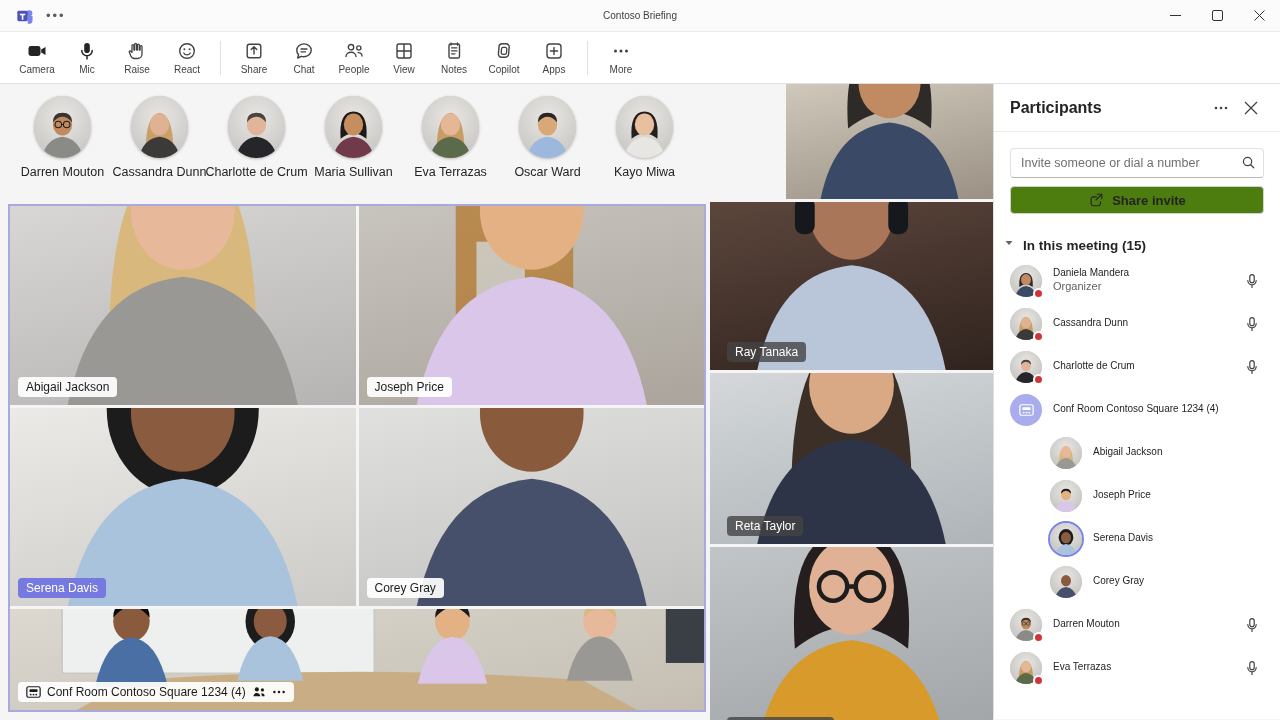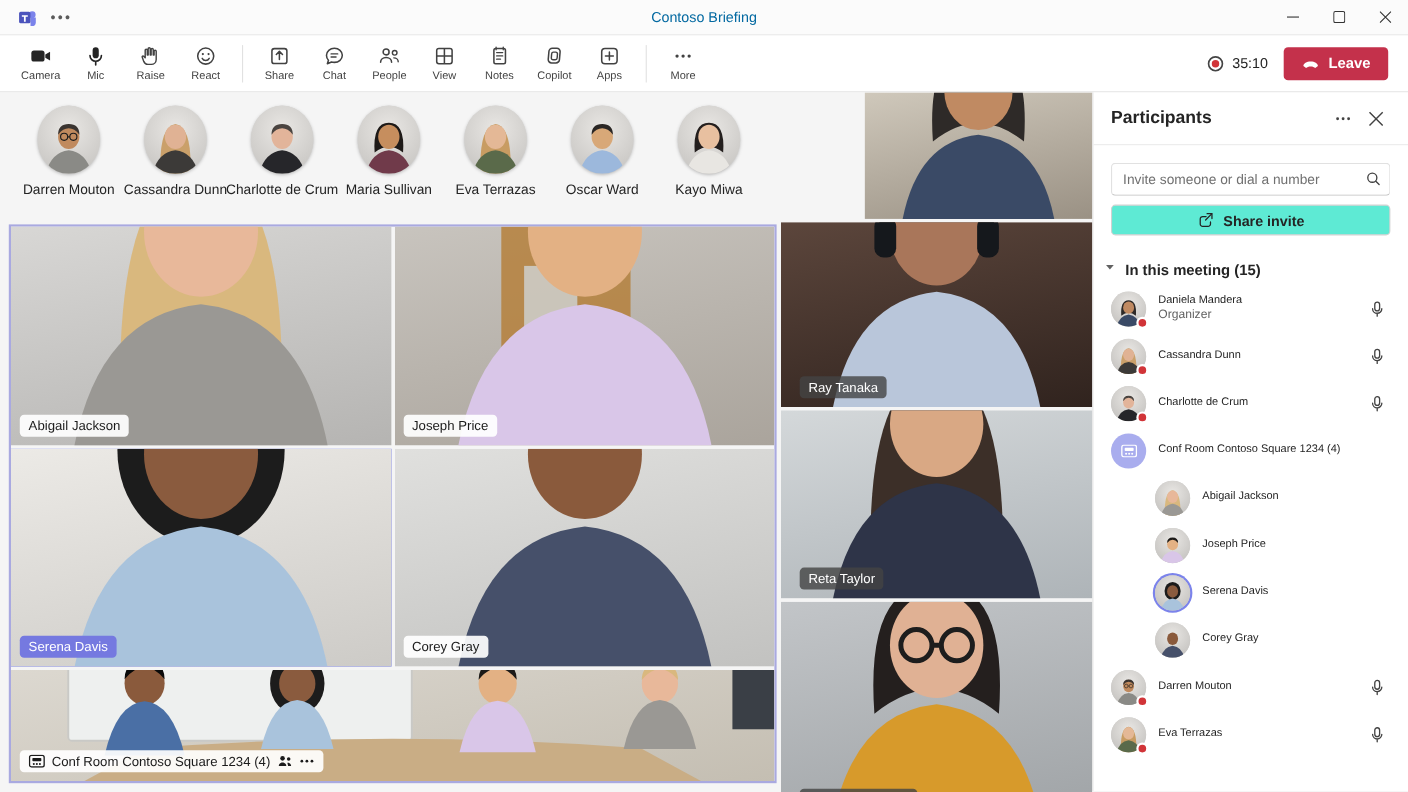--- a/index.html
+++ b/index.html
@@ -3,21 +3,21 @@
 <meta charset="utf-8">
 <style>
   * { margin:0; padding:0; box-sizing:border-box; }
   html,body { width:1280px; height:720px; overflow:hidden; font-family:"Liberation Sans", sans-serif; background:#f5f5f5; -webkit-font-smoothing:antialiased; }
   svg { display:block; }
 
   
   .titlebar { height:32px; background:#fbfbfb; border-bottom:1px solid #ebebeb; display:flex; align-items:center; position:relative; }
   .titlebar-left { display:flex; align-items:center; gap:12px; padding-left:16px; }
   .title-dots { color:#5b5b5b; letter-spacing:2px; font-size:13px; cursor:default; }
-  .window-title { position:absolute; left:0; right:0; text-align:center; font-size:13px; color:#0369a1; }
+  .window-title { position:absolute; left:0; right:0; text-align:center; font-size:10px; color:#404040; }
   .win-controls { margin-left:auto; display:flex; height:32px; position:relative; z-index:2; }
   .win-btn { width:42px; display:flex; align-items:center; justify-content:center; color:#333; }
 
   
   .toolbar { height:52px; background:#ffffff; border-bottom:1px solid #e1e1e1; display:flex; align-items:center; padding:0 12px; }
   .tb-group { display:flex; align-items:flex-start; }
   .tb-btn { width:50px; height:48px; display:flex; flex-direction:column; align-items:center; justify-content:center; gap:3px; color:#424242; border-radius:4px; cursor:pointer; }
   .tb-label { font-size:10px; color:#424242; white-space:nowrap; }
   .tb-divider { width:1px; height:34px; background:#e1e1e1; margin:0 8px; }
   .tb-right { margin-left:auto; display:flex; align-items:center; gap:14px; padding-right:6px; }
@@ -52,21 +52,21 @@
   
   .panel { width:287px; height:635px; background:#ffffff; border-left:1px solid #e0e0e0; display:flex; flex-direction:column; }
   .panel-header { height:48px; min-height:48px; padding:0 14px 0 16px; display:flex; align-items:center; border-bottom:1px solid #ececec; }
   .panel-title { flex:1; font-size:16px; font-weight:700; color:#242424; }
   .icon-btn { width:30px; height:30px; display:flex; align-items:center; justify-content:center; color:#424242; border-radius:4px; cursor:pointer; }
   .panel-body { padding:16px 16px 0; flex:1; overflow:hidden; }
   .invite-box { position:relative; }
   .invite-input { width:100%; height:30px; border:1px solid #e1e1e1; border-bottom:1px solid #b8b8b8; border-radius:4px; padding:0 30px 0 10px; font-size:12.5px; font-family:inherit; color:#242424; background:#fff; outline:none; }
   .invite-input::placeholder { color:#707070; }
   .invite-search-icon { position:absolute; right:8px; top:7px; color:#424242; }
-  .share-invite-btn { margin-top:8px; width:100%; height:28px; display:flex; align-items:center; justify-content:center; gap:8px; background:#5eead4; border:1px solid #d1d1d1; border-radius:4px; font-size:13px; font-weight:600; color:#242424; font-family:inherit; cursor:pointer; }
+  .share-invite-btn { margin-top:8px; width:100%; height:28px; display:flex; align-items:center; justify-content:center; gap:8px; background:#4d7c0f; border:1px solid #d1d1d1; border-radius:4px; font-size:13px; font-weight:600; color:#242424; font-family:inherit; cursor:pointer; }
   .section-row { margin-top:24px; display:flex; gap:9px; cursor:pointer; margin-left:-6px; }
   .section-chevron { color:#616161; }
   .section-label { font-size:13.5px; font-weight:600; color:#242424; }
   .plist { margin-top:6px; }
   .prow { height:43px; display:flex; align-items:center; gap:11px; cursor:pointer; }
   .prow.sub { padding-left:40px; }
   .avatar32 { position:relative; width:32px; height:32px; min-width:32px; }
   .avatar32 .ava-clip { width:32px; height:32px; border-radius:50%; overflow:hidden; background:#d5d4d2; }
   .avatar32.speaking .ava-clip { box-shadow:0 0 0 2px #7b83eb; }
   .presence { position:absolute; right:-2px; bottom:-2px; width:11px; height:11px; border-radius:50%; background:#d13438; border:2px solid #fff; }
@@ -228,39 +228,20 @@
             <g fill="#424242">
               <circle cx="4.5" cy="10" r="1.5"></circle>
               <circle cx="10" cy="10" r="1.5"></circle>
               <circle cx="15.5" cy="10" r="1.5"></circle>
             </g>
           </svg>
         </span>
     <span class="tb-label">More</span>
   </div>
     </div>
-  <div class="tb-right">
-    <div class="rec-wrap">
-      <span>
-        <svg width="16" height="16" viewBox="0 0 16 16">
-            <circle cx="8" cy="8" r="6.3" fill="none" stroke="#444" stroke-width="1.5"></circle>
-            <circle cx="8" cy="8" r="3.4" fill="#d13438"></circle>
-          </svg>
-      </span>
-      <span class="rec-time">35:10</span>
-    </div>
-    <button class="leave-btn">
-      <span>
-        <svg width="17" height="17" viewBox="0 0 18 18">
-            <path d="M2 11.6c0-2.5 3.2-4.3 7-4.3s7 1.8 7 4.3l-2.6 1.9c-.9-.7-2.5-1.4-4.4-1.4s-3.5.7-4.4 1.4z" fill="#fff"></path>
-          </svg>
-      </span>
-      <span>Leave</span>
-    </button>
-  </div>
 </div>
 
 <div class="content">
   <div class="stage">
     <div class="roster" id="roster">
         <div class="roster-item">
     <div class="roster-avatar">
             <div style="position:relative;width:100%;height:100%;background:radial-gradient(circle at 50% 35%, #e9e7e4, #c2c0bd)">
               <svg viewBox="0 0 100 96" preserveAspectRatio="xMidYMax slice" style="position:absolute;inset:0;width:100%;height:100%">
                 <ellipse cx="50" cy="44" rx="15" ry="17" fill="#c08a5e"></ellipse>

